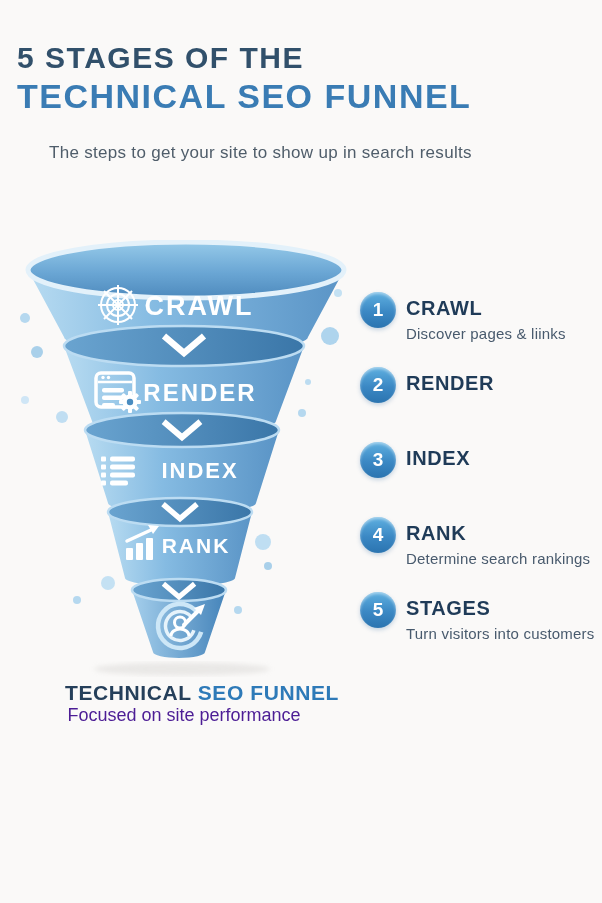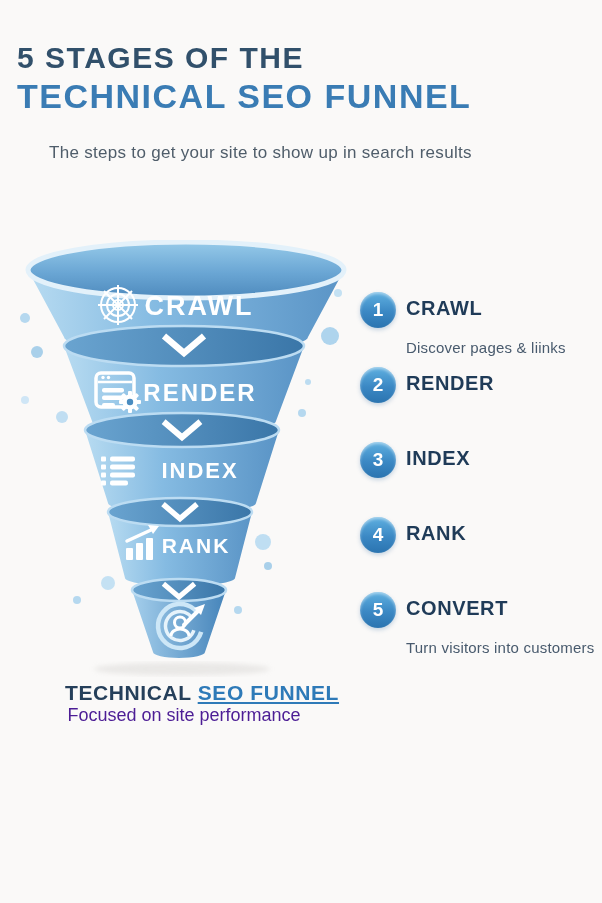--- a/index.html
+++ b/index.html
@@ -20,26 +20,26 @@
   .step{position:absolute;left:360px;width:238px;display:flex;align-items:flex-start;}
   .step-num{
     width:36px;height:36px;border-radius:50%;flex:0 0 36px;
     background:linear-gradient(180deg,#5fb0e0 0%,#3b88c4 55%,#2b74b0 100%);
     box-shadow:inset 0 2px 3px rgba(255,255,255,.45), 0 2px 4px rgba(45,105,160,.25);
     color:#ffffff;font-size:19px;font-weight:bold;
     display:flex;align-items:center;justify-content:center;
   }
   .step-text{margin-left:10px;}
   .step-title{font-size:20px;font-weight:bold;color:#1f3b58;letter-spacing:0.6px;margin-top:5px;line-height:1.1;}
-  .step-desc{font-size:15px;color:#485a6d;margin-top:20px;letter-spacing:0.2px;}
+  .step-desc{font-size:15px;color:#485a6d;margin-top:6px;letter-spacing:0.2px;}
   
   .caption{position:absolute;left:10px;top:681px;width:348px;text-align:center;}
   .caption-line{font-size:21px;font-weight:bold;letter-spacing:0.6px;}
   .caption-dark{color:#253f5a;padding-right:6px;margin-left:36px;}
-  .caption-blue{color:#2e7ab8;text-decoration:underline;}
+  .caption-blue{color:#2e7ab8;}
   .caption-sub{font-size:18px;color:#4c1d95;}
 </style>
 </head>
 <body>
 
 <div class="page">
 
   <div class="header">
     <div class="title-line1">5 STAGES OF THE</div>
     <div class="title-line2">TECHNICAL SEO FUNNEL</div>
@@ -200,26 +200,27 @@
   <div class="step" style="top:442px;">
     <div class="step-num">3</div>
     <div class="step-text">
       <div class="step-title">INDEX</div>
     </div>
   </div>
   <div class="step" style="top:517px;">
     <div class="step-num">4</div>
     <div class="step-text">
       <div class="step-title">RANK</div>
+      <div class="step-desc">Determine search rankings</div>
     </div>
   </div>
   <div class="step" style="top:592px;">
     <div class="step-num">5</div>
     <div class="step-text">
-      <div class="step-title">CONVERT</div>
+      <div class="step-title">STAGES</div>
       <div class="step-desc">Turn visitors into customers</div>
     </div>
   </div>
 
   <div class="caption">
     <div class="caption-line">
       <span class="caption-dark">TECHNICAL</span><span class="caption-blue">SEO FUNNEL</span>
     </div>
     <div class="caption-sub">Focused on site performance</div>
   </div>

